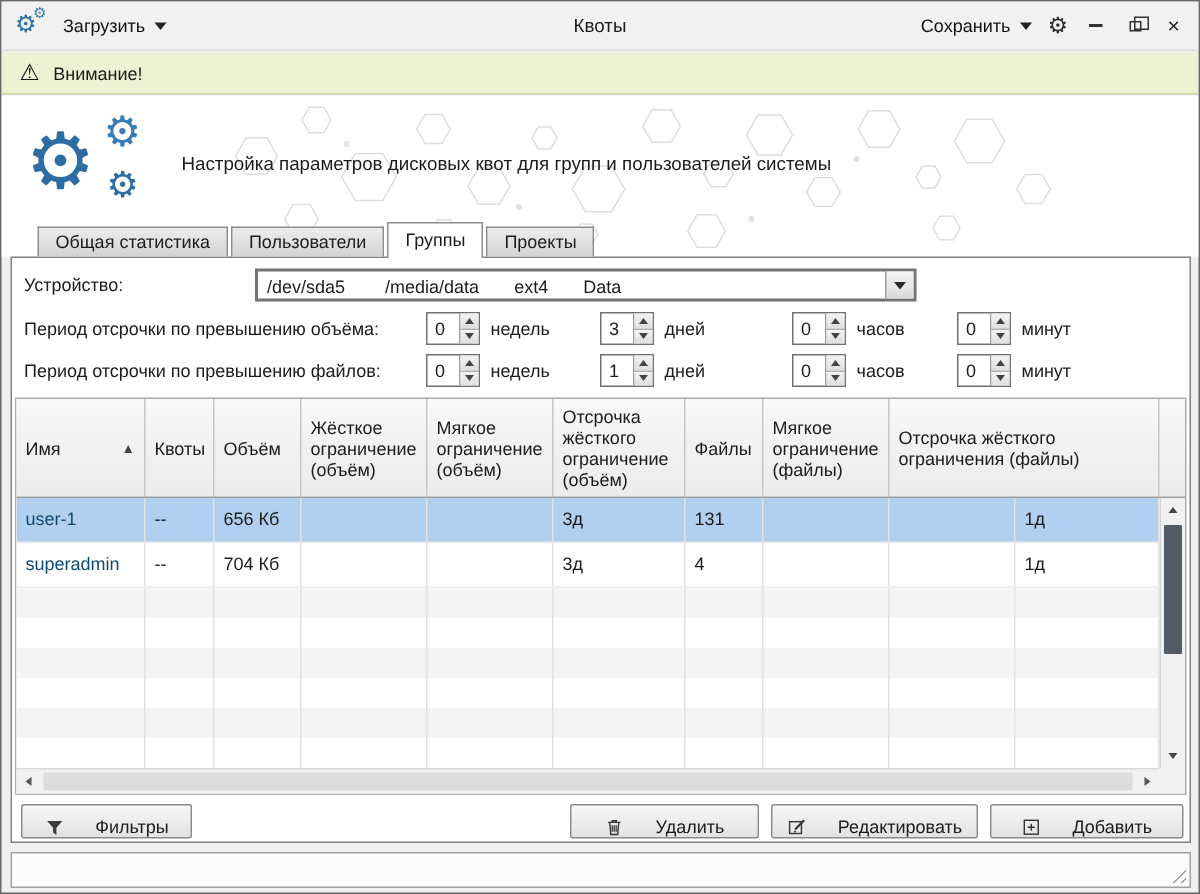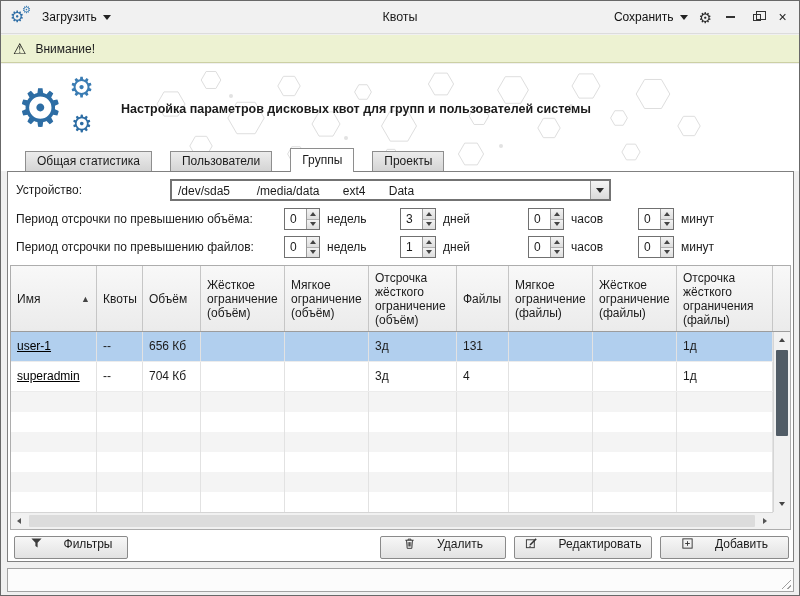--- a/index.html
+++ b/index.html
@@ -26,25 +26,25 @@
   .warnbar{position:absolute;top:34px;left:0;right:0;height:28px;background:#edf2d2;border-bottom:1px solid #ccd0a4;display:flex;align-items:center;gap:9px;padding-left:12px}
   .warn-icon{font-size:15px;line-height:1;color:#111}
 
   
   .hero{position:absolute;top:63px;left:0;right:0;height:107px;background:#fff}
   .hex-svg{position:absolute;left:140px;top:2px;width:582px;height:102px}
   .hero-gears{position:absolute;left:16px;top:10px;width:104px;height:80px}
   .hero-gears .hg1{position:absolute;left:0;top:8px;font-size:52px;line-height:1;color:#2d6da4}
   .hero-gears .hg2{position:absolute;left:52px;top:0;font-size:28px;line-height:1;color:#3a7cb3}
   .hero-gears .hg3{position:absolute;left:54px;top:38px;font-size:24px;line-height:1;color:#2d6da4}
-  .hero-text{position:absolute;left:120px;top:38px;font-weight:700;font-size:12.5px;z-index:2}
+  .hero-text{position:absolute;left:120px;top:38px;font-weight:400;font-size:12.5px;z-index:2}
 
   
   .tabs{position:absolute;left:24px;top:147px;height:23px;display:flex;align-items:flex-end;z-index:5}
-  .tab{height:20px;line-height:19px;padding:0 11px;background:linear-gradient(#ececec,#d4d4d4);border:1px solid #8e8e8e;border-bottom:none;margin-right:18px;cursor:default;white-space:nowrap}
+  .tab{height:20px;line-height:19px;padding:0 11px;background:linear-gradient(#ececec,#d4d4d4);border:1px solid #8e8e8e;border-bottom:none;margin-right:2px;cursor:default;white-space:nowrap}
   .tab.active{height:24px;line-height:23px;background:#fff;margin-bottom:-1px;z-index:6;position:relative}
 
   
   .panel{position:absolute;left:6px;top:170px;width:787px;height:391px;background:#fff;border:1px solid #808080}
   .lbl{position:absolute;height:22px;line-height:22px;white-space:nowrap}
   .combo{position:absolute;height:22px;border:2px solid #737373;background:#fff;display:flex}
   .combo-val{flex:1;padding-left:6px;line-height:20px;white-space:pre;overflow:hidden}
   .combo-btn{width:19px;border-left:1px solid #9a9a9a;background:linear-gradient(#f4f4f4,#dadada);display:flex;align-items:center;justify-content:center}
   .tri-dn{width:0;height:0;border-left:4px solid transparent;border-right:4px solid transparent;border-top:5px solid #2b2b2b}
 
@@ -68,34 +68,34 @@
   .corner-h{width:17px;border-right:none}
   .c0{width:86px}.c1{width:46px}.c2{width:58px}.c3{width:84px}.c4{width:84px}.c5{width:88px}
   .c6{width:52px}.c7{width:84px}.c8{width:84px}.c9{flex:1}
   .gbody{position:absolute;top:66px;bottom:17px;left:0;right:17px;display:flex;flex-direction:column;background:#fff;overflow:hidden}
   .gr{display:flex}
   .gr .td{padding:0 6px;border-right:1px solid #e2e2e2;overflow:hidden;white-space:nowrap}
   .gr.data{flex:0 0 30px;line-height:29px;border-bottom:1px solid #ececec}
   .gr.sel{background:#b1cfee}
   .gr.empty{flex:1 1 auto}
   .gr.empty.odd{background:#f4f4f4}
-  .lnk{color:#000000;text-decoration:underline;cursor:pointer}
+  .lnk{color:#0c4a6e;cursor:pointer}
 
   .vscroll{position:absolute;top:66px;bottom:17px;right:0;width:17px;background:#f1f1f1;border-left:1px solid #d5d5d5;display:flex;flex-direction:column}
   .sbtn{height:16px;display:flex;align-items:center;justify-content:center;background:#f1f1f1}
   .vtrack{flex:1;position:relative}
   .vthumb{position:absolute;left:2px;right:2px;top:2px;height:86px;background:#515c66;border-radius:1px}
   .hscroll{position:absolute;left:0;right:17px;bottom:0;height:17px;background:#f1f1f1;border-top:1px solid #d5d5d5;display:flex;align-items:stretch}
   .hscroll .sbtn{width:16px;height:auto}
   .htrack{flex:1;position:relative}
   .hthumb{position:absolute;top:2px;bottom:2px;left:2px;right:2px;background:#dcdcdc;border-radius:1px}
   .scorner{position:absolute;right:0;bottom:0;width:17px;height:17px;background:#f1f1f1}
 
   
-  .btn{position:absolute;top:364px;height:23px;border:1px solid #8a8a8a;border-radius:2px;background:linear-gradient(#f7f7f7,#e2e2e2);display:flex;align-items:flex-start;justify-content:center;gap:21px;cursor:default}
+  .btn{position:absolute;top:364px;height:23px;border:1px solid #8a8a8a;border-radius:2px;background:linear-gradient(#f7f7f7,#e2e2e2);display:flex;align-items:flex-end;justify-content:center;gap:21px;cursor:default}
   #btn-filters{left:6px;width:114px}
   #btn-delete{left:372px;width:126px}
   #btn-edit{left:506px;width:138px}
   #btn-add{left:652px;width:129px}
   .bicon{flex:0 0 auto}
 
   
   .statusbar{position:absolute;left:6px;top:567px;width:787px;height:24px;border:1px solid #a2a2a2;background:#fcfcfc}
   .grip{position:absolute;right:2px;bottom:2px;width:12px;height:12px;clip-path:polygon(100% 0,100% 100%,0 100%);background:repeating-linear-gradient(135deg,transparent 0 2px,#a0a0a0 2px 3px,transparent 3px 4px)}
 </style>
@@ -314,21 +314,20 @@
           <span>Имя</span>
           <span class="sort-icon">▲</span>
         </div>
         <div class="th c1">Квоты</div>
         <div class="th c2">Объём</div>
         <div class="th c4">Жёсткое ограничение (объём)</div>
         <div class="th c3">Мягкое ограничение (объём)</div>
         <div class="th c5">Отсрочка жёсткого ограничение (объём)</div>
         <div class="th c6">Файлы</div>
         <div class="th c7">Мягкое ограничение (файлы)</div>
-        <div class="th c8">Жёсткое ограничение (файлы)</div>
         <div class="th c9">Отсрочка жёсткого ограничения (файлы)</div>
         <div class="th corner-h"></div>
       </div>
 
       <div class="gbody">
         <div class="gr data sel">
           <div class="td c0"><a class="lnk">user-1</a></div>
           <div class="td c1">--</div>
           <div class="td c2">656 Кб</div>
           <div class="td c3"></div>

